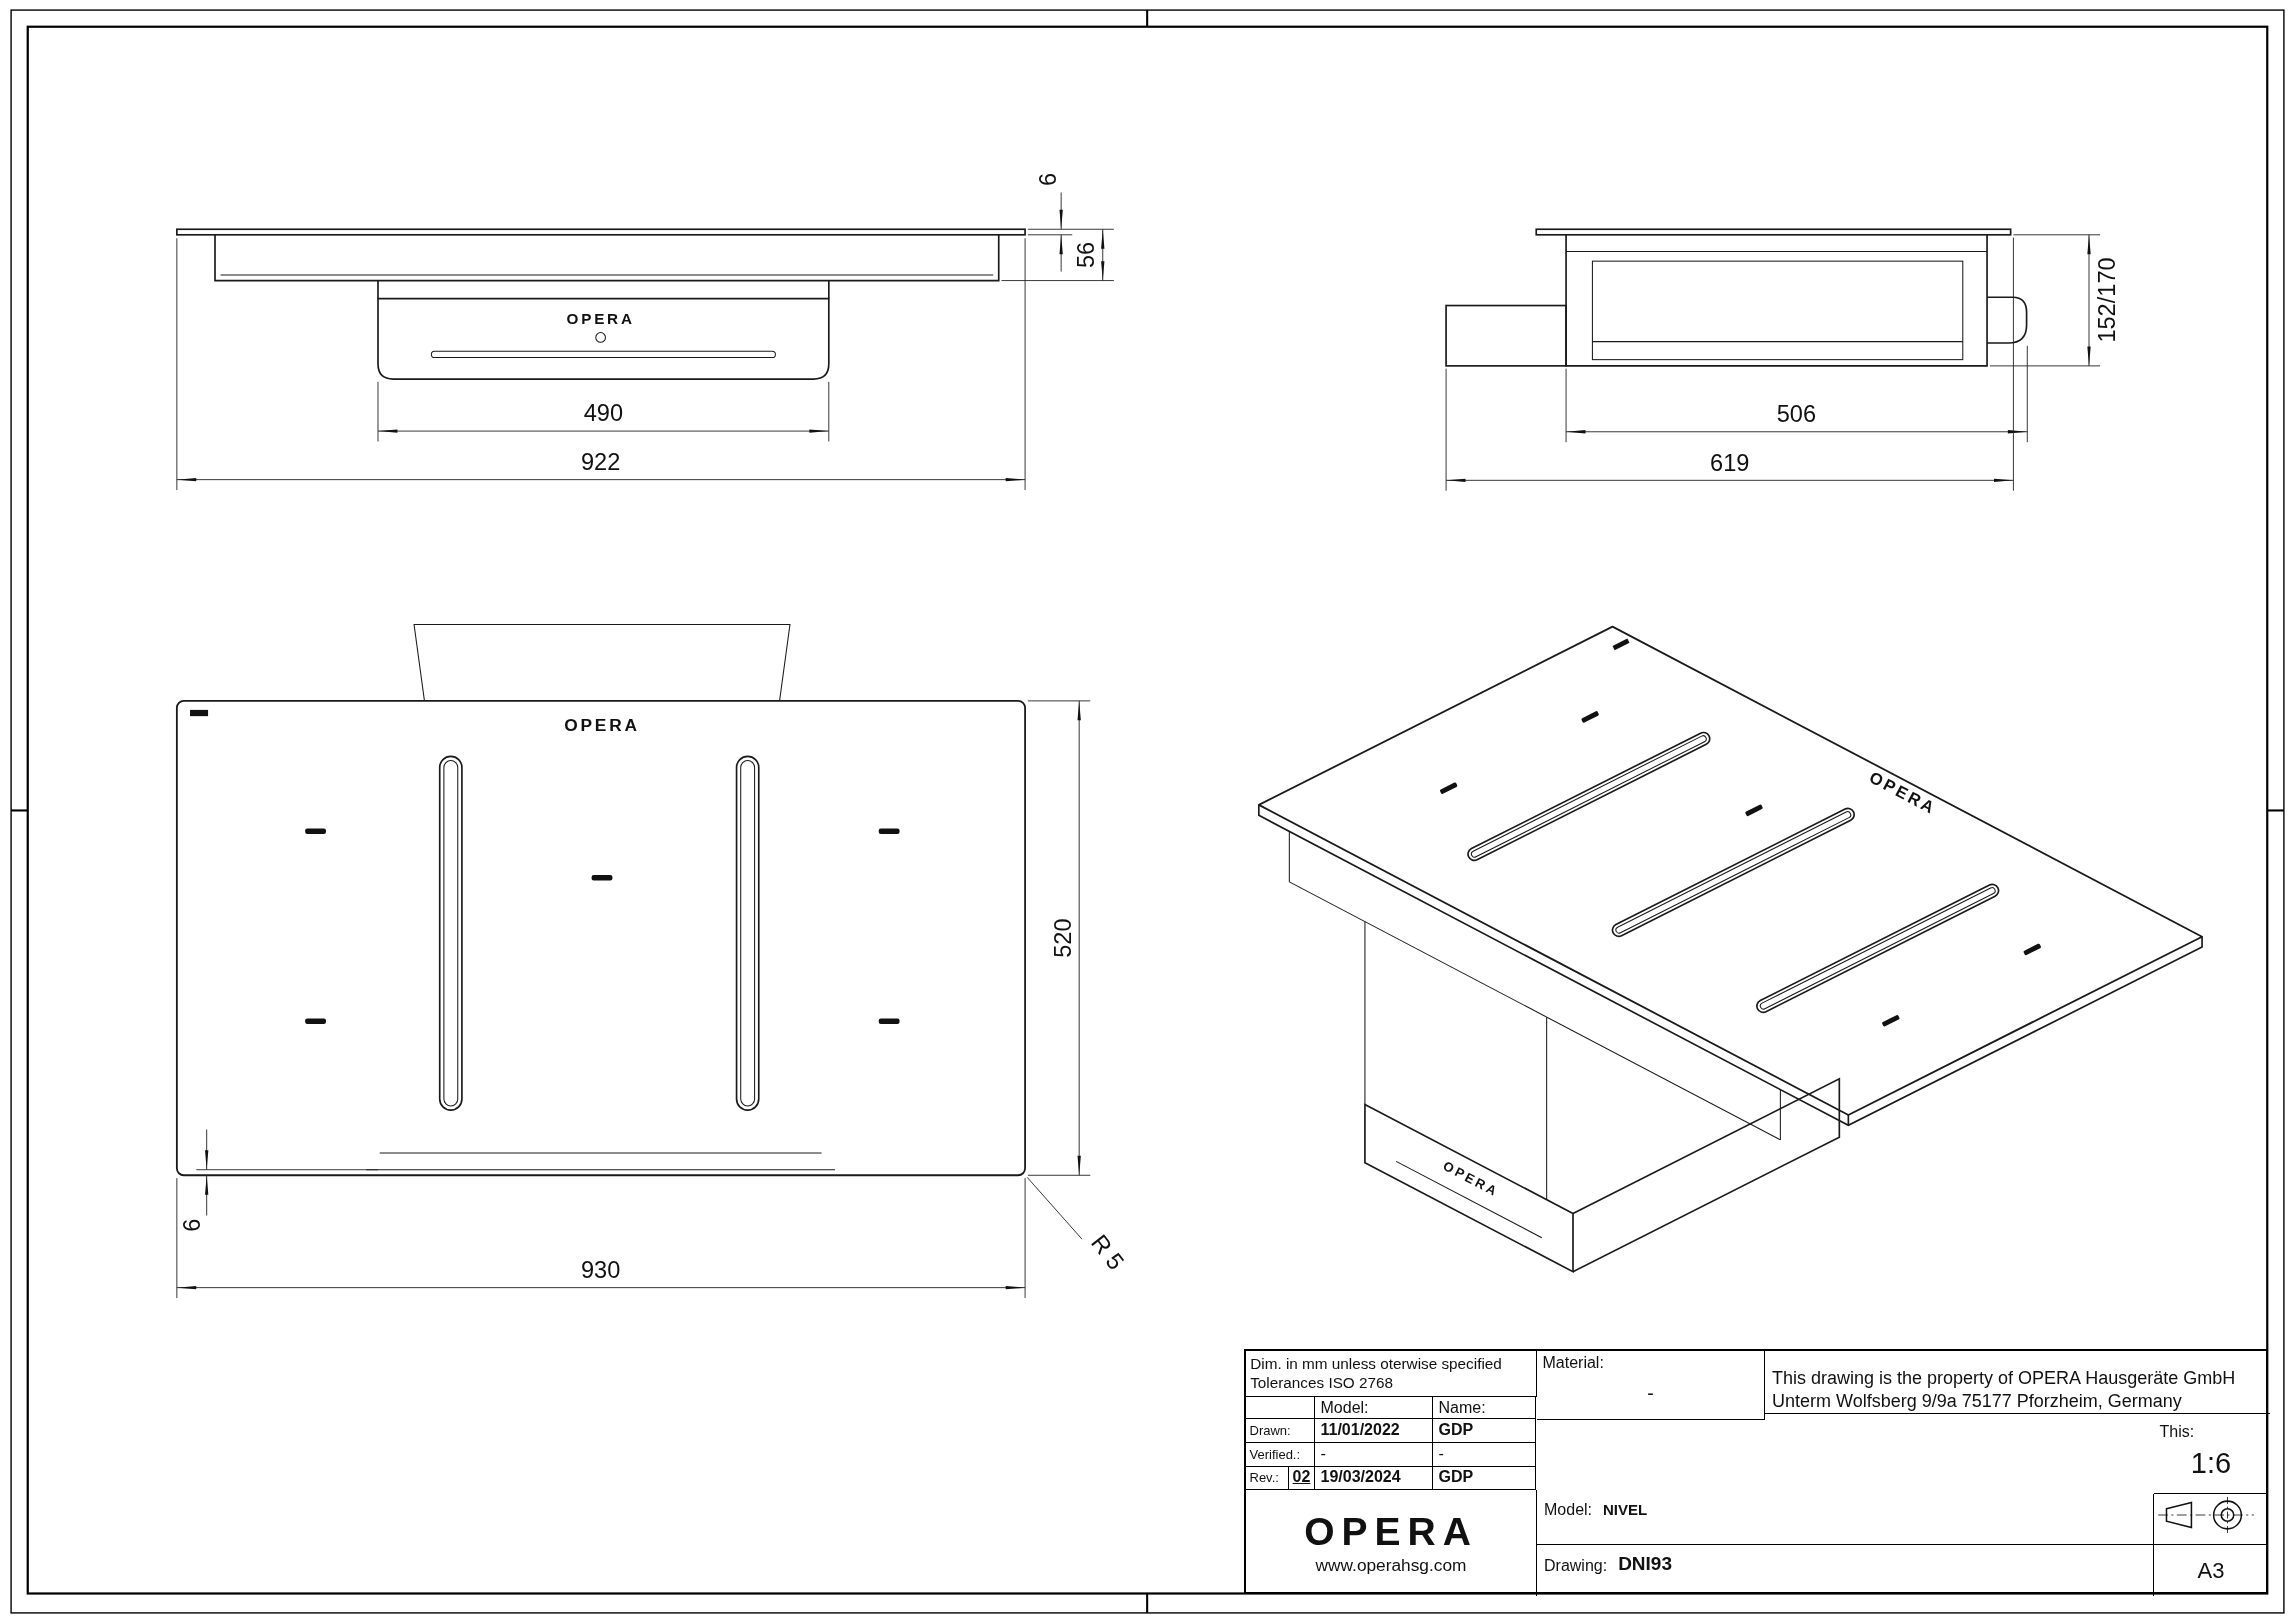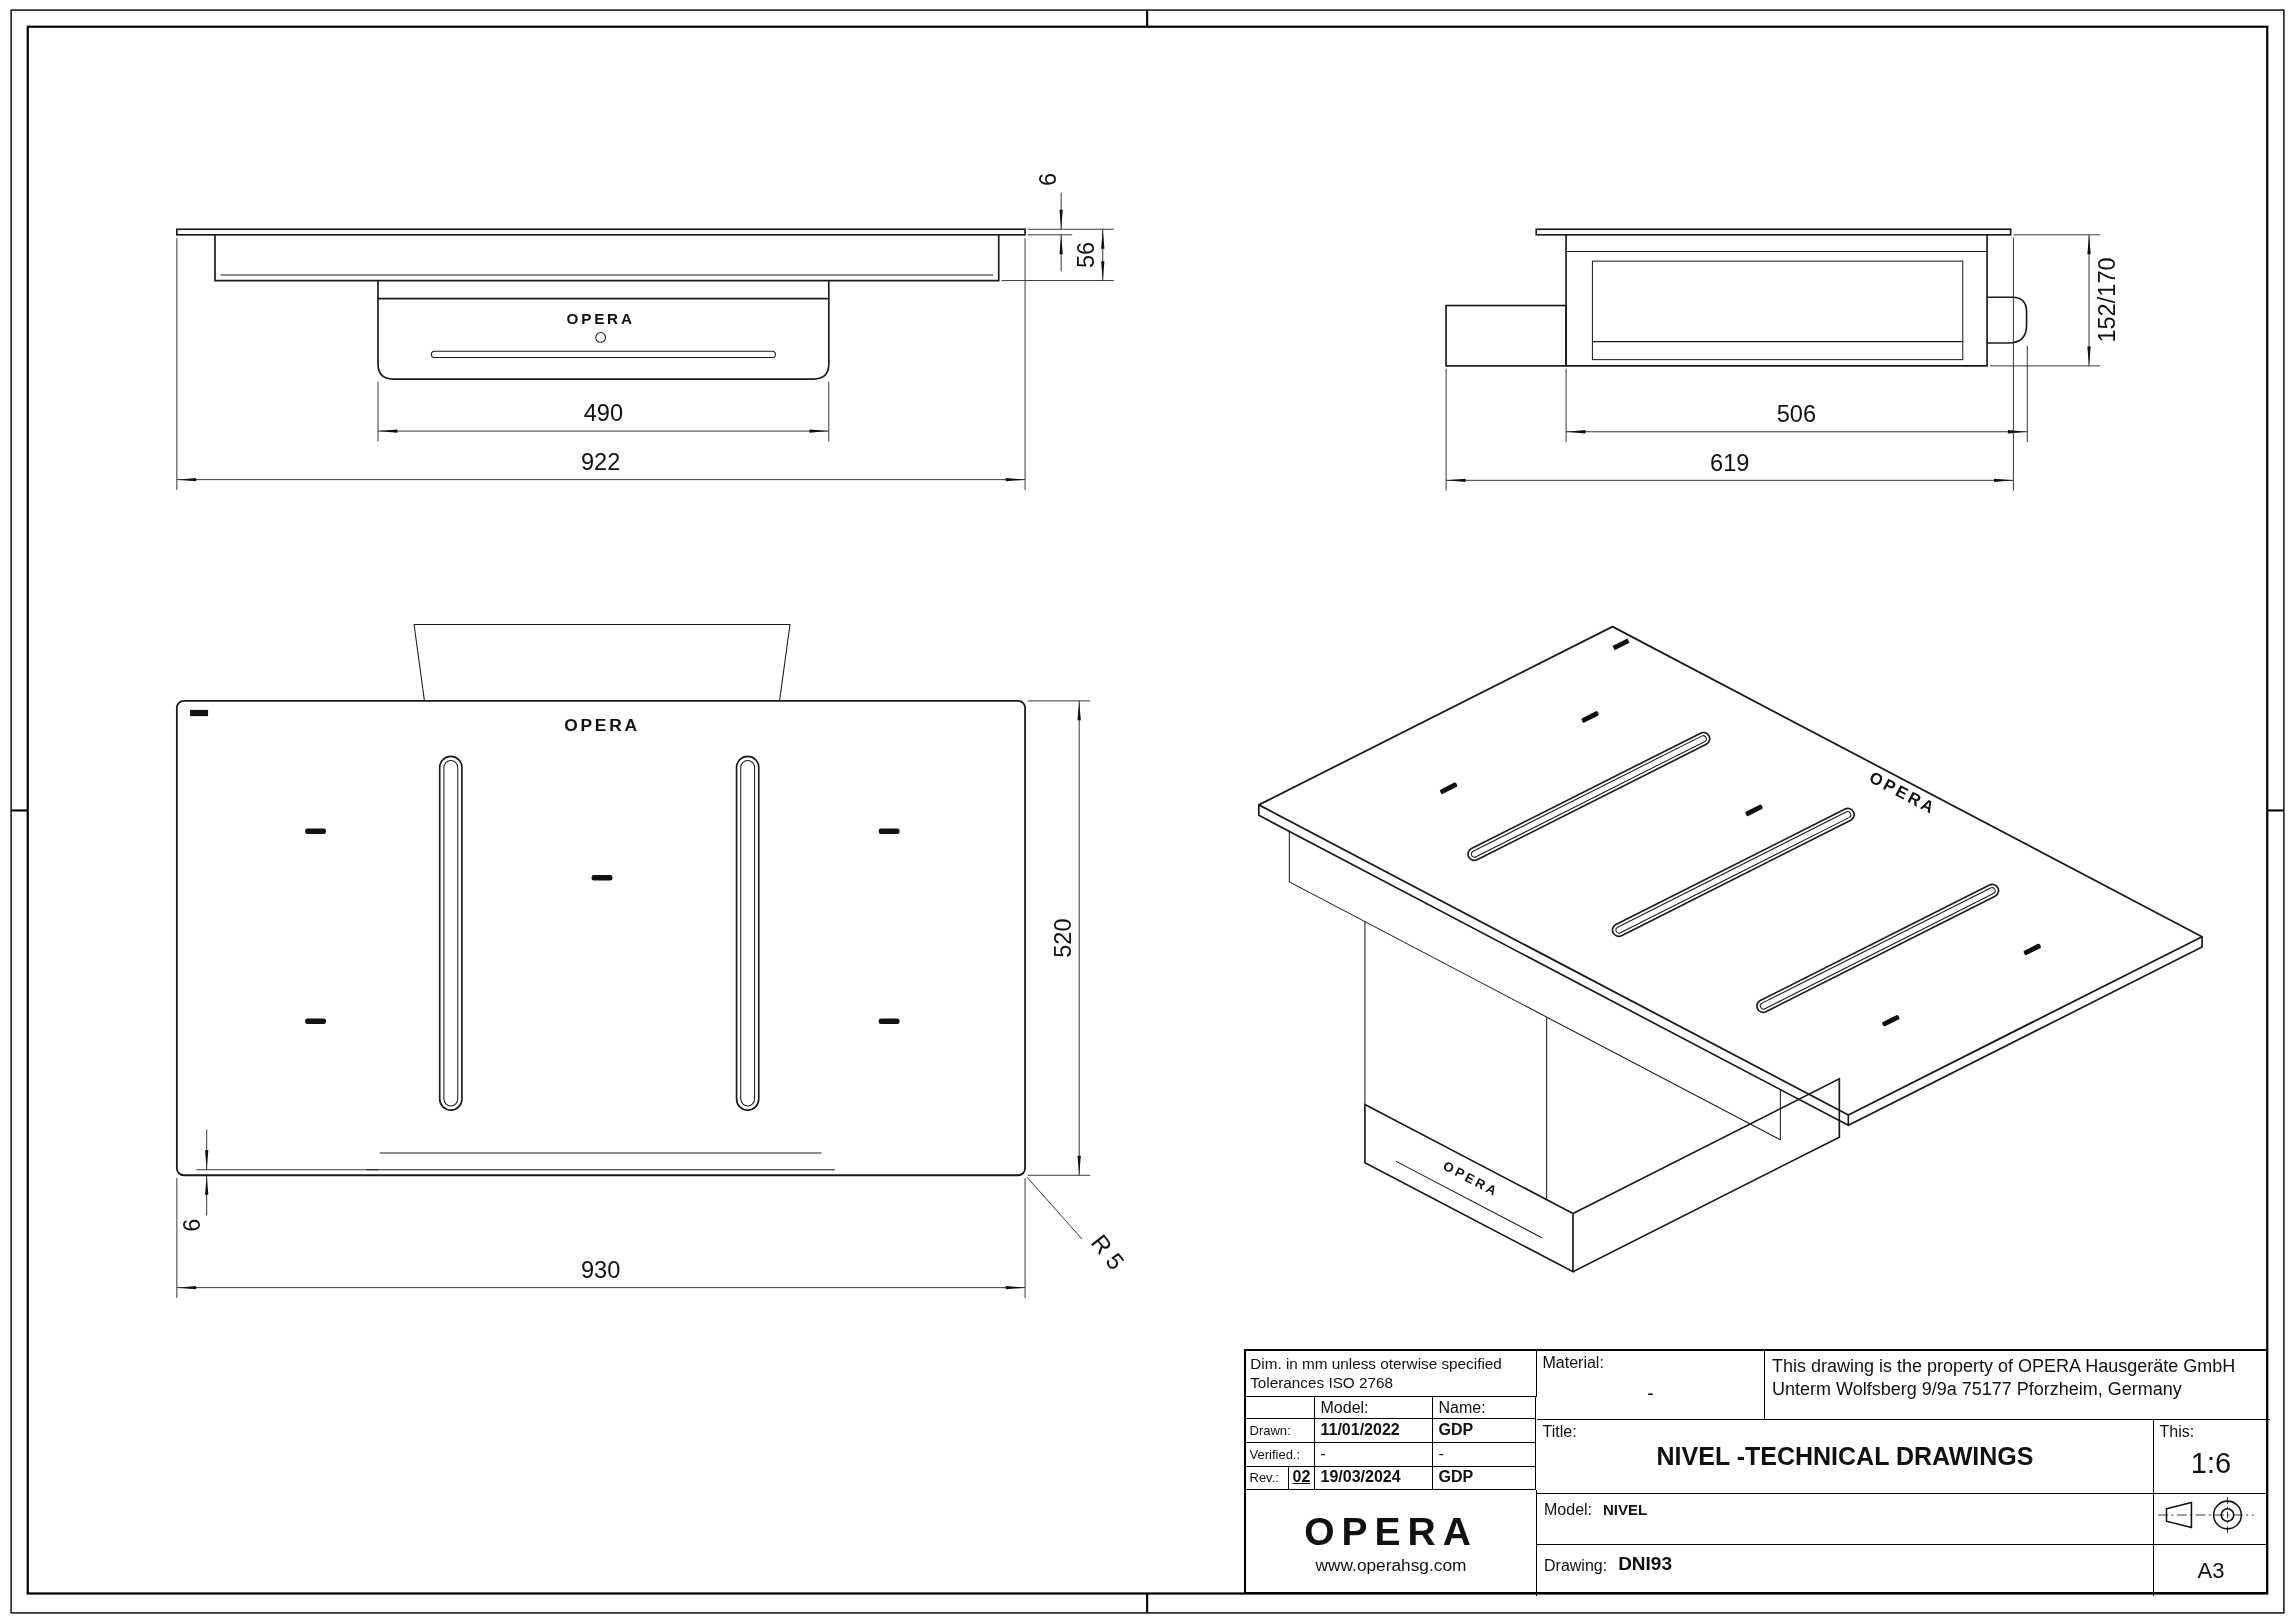--- a/index.html
+++ b/index.html
@@ -258,29 +258,25 @@
   <div class="cell br" style="left:0;top:139px;width:291px;height:106px;display:flex;flex-direction:column;align-items:center;justify-content:center;">
     <div class="operalogo">OPERA</div>
     <div class="website">www.operahsg.com</div>
   </div>
 
   <div class="cell br bb" style="left:291px;top:0;width:228px;height:69px;">
     <div class="lab" style="position:absolute;left:5.5px;top:2.8px;">Material:</div>
     <div class="center" style="position:absolute;left:0;top:21px;width:100%;height:42px;font-size:19.4px;">-</div>
   </div>
 
-  <div class="cell bb prop" style="left:519px;top:0;width:505px;height:69px;">
+  <div class="cell bb prop" style="left:519px;top:12px;width:505px;height:51px;">
     <div>This drawing is the property of OPERA Hausgeräte GmbH</div>
     <div>Unterm Wolfsberg 9/9a 75177 Pforzheim, Germany</div>
   </div>
 
-  <div class="cell br bb" style="left:291px;top:69px;width:617px;height:74px;">
-    <div class="title-label">Title:</div>
-    <div class="center title-value" style="width:100%;height:100%;">NIVEL -TECHNICAL DRAWINGS</div>
-  </div>
 
   <div class="cell bb" style="left:908px;top:69px;width:114px;height:74px;">
     <div class="lab" style="position:absolute;left:5.5px;top:2.8px;">This:</div>
     <div class="center scale-value" style="position:absolute;left:0;top:18px;width:100%;height:51px;">1:6</div>
   </div>
 
   <div class="cell br bb" style="left:291px;top:143px;width:617px;height:51px;">
     <div style="display:flex;align-items:baseline;gap:11px;padding:7px 0 0 7px;">
       <span class="lab">Model:</span>
       <span class="val" style="font-size:15px;">NIVEL</span>

